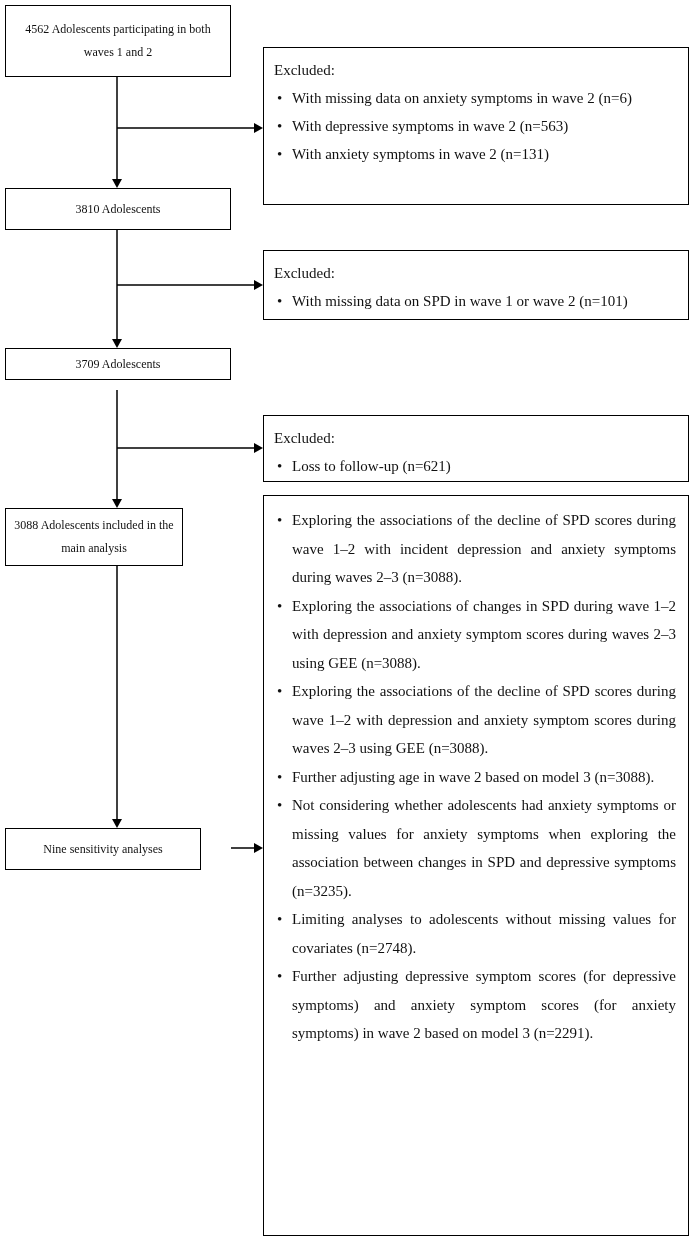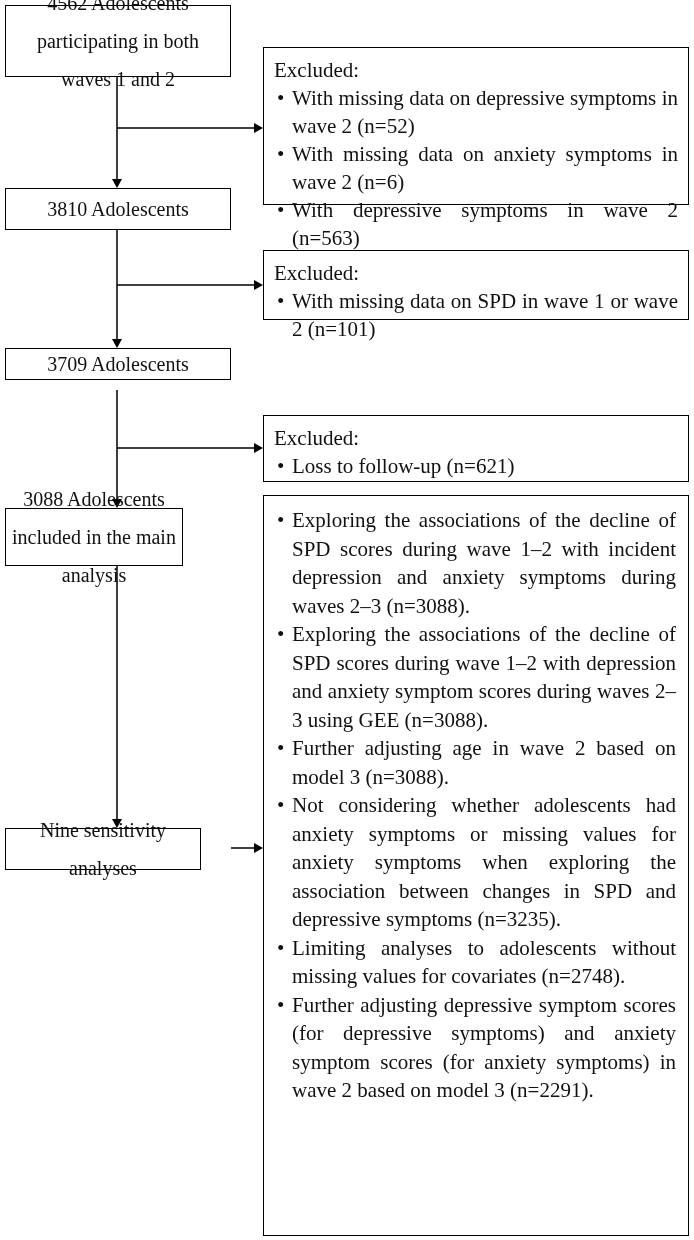--- a/index.html
+++ b/index.html
@@ -25,26 +25,26 @@
     position: absolute;
     background: #ffffff;
     border: 1.5px solid #000000;
     z-index: 2;
   }
   .flowbox {
     display: flex;
     align-items: center;
     justify-content: center;
     text-align: center;
-    font-size: 20px;
+    font-size: 12px;
     line-height: 1.9;
     padding: 2px 4px;
   }
   .rightbox {
-    font-size: 21px;
+    font-size: 15px;
     padding: 8px 10px 8px 8px;
   }
   .rightbox .excl-title {
     line-height: 28px;
     padding-left: 2px;
   }
   .rightbox ul {
     list-style: none;
   }
   .rightbox li {
@@ -122,21 +122,20 @@
     <span>3088 Adolescents included in the main analysis</span>
   </div>
 
   <div class="box flowbox" style="left:5px; top:828px; width:196px; height:42px;">
     <span>Nine sensitivity analyses</span>
   </div>
 
   <div class="box rightbox" style="left:263px; top:47px; width:426px; height:158px;">
     <div class="excl-title">Excluded:</div>
     <ul>
-      <li>With missing data on depressive symptoms in wave 2 (n=52)</li>
       <li>With missing data on anxiety symptoms in wave 2 (n=6)</li>
       <li>With depressive symptoms in wave 2 (n=563)</li>
       <li>With anxiety symptoms in wave 2 (n=131)</li>
     </ul>
   </div>
 
   <div class="box rightbox" style="left:263px; top:250px; width:426px; height:70px;">
     <div class="excl-title">Excluded:</div>
     <ul>
       <li>With missing data on SPD in wave 1 or wave 2 (n=101)</li>
@@ -146,20 +145,21 @@
   <div class="box rightbox" style="left:263px; top:415px; width:426px; height:67px;">
     <div class="excl-title">Excluded:</div>
     <ul>
       <li>Loss to follow-up (n=621)</li>
     </ul>
   </div>
 
   <div class="box rightbox bigbox" style="left:263px; top:495px; width:426px; height:741px;">
     <ul>
       <li>Exploring the associations of the decline of SPD scores during wave 1–2 with incident depression and anxiety symptoms during waves 2–3 (n=3088).</li>
+      <li>Exploring the associations of changes in SPD during wave 1–2 with depression and anxiety symptom scores during waves 2–3 using GEE (n=3088).</li>
       <li>Exploring the associations of the decline of SPD scores during wave 1–2 with depression and anxiety symptom scores during waves 2–3 using GEE (n=3088).</li>
       <li>Further adjusting age in wave 2 based on model 3 (n=3088).</li>
       <li>Not considering whether adolescents had anxiety symptoms or missing values for anxiety symptoms when exploring the association between changes in SPD and depressive symptoms (n=3235).</li>
       <li>Limiting analyses to adolescents without missing values for covariates (n=2748).</li>
       <li>Further adjusting depressive symptom scores (for depressive symptoms) and anxiety symptom scores (for anxiety symptoms) in wave 2 based on model 3 (n=2291).</li>
     </ul>
   </div>
 
 </div>
 

